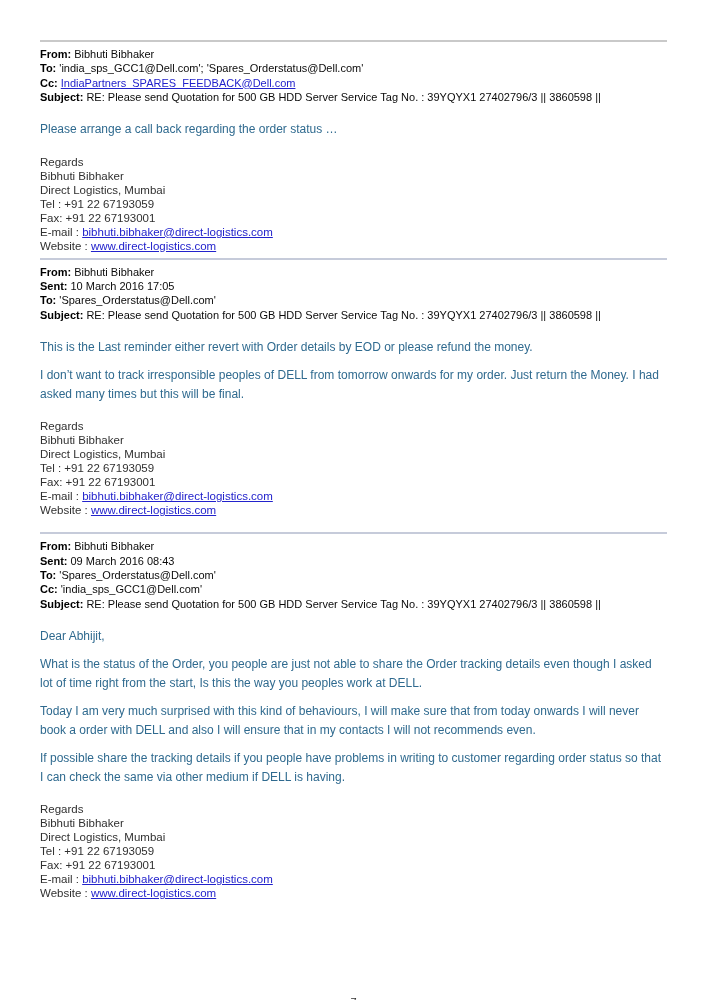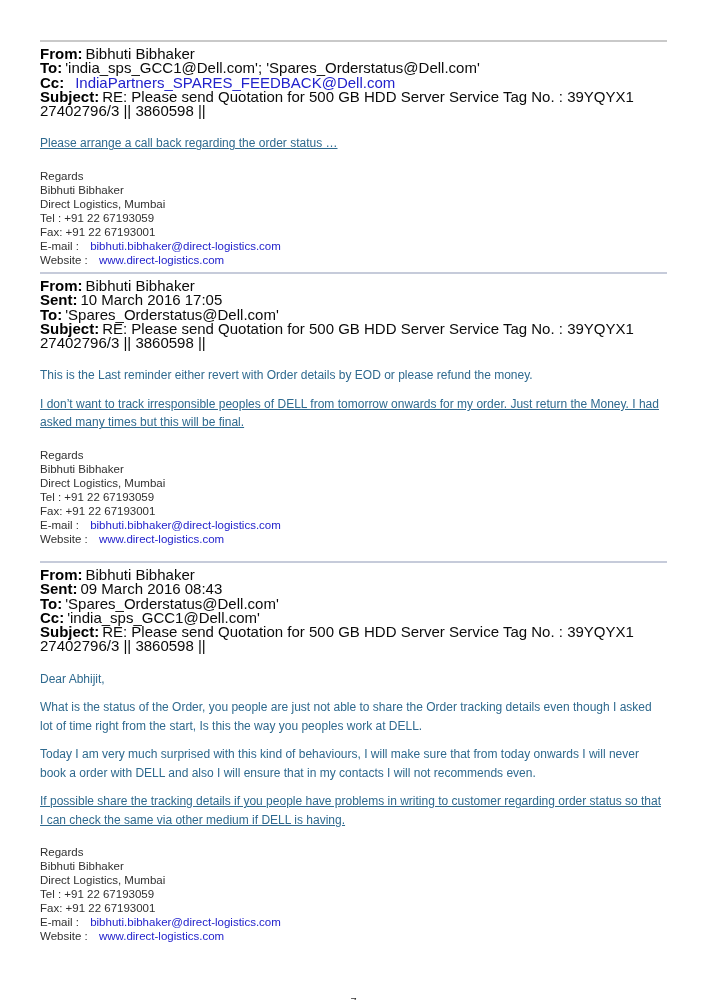--- a/index.html
+++ b/index.html
@@ -20,43 +20,43 @@
     border: none;
     border-top: 2px solid #c6cbda;
     margin: 0;
     height: 0;
   }
   .sep-first { margin-top: 40px; border-top-color: #c9c9c9; }
   .sep-mid   { margin-top: 5px; }
   .sep-mid3  { margin-top: 15px; }
   .headers {
     margin-top: 5px;
-    font-size: 15px;
+    font-size: 11px;
     line-height: 14.3px;
     color: #0a0a0a;
   }
   .lbl { font-weight: bold; color: #000; margin-right: 3px; }
   .body-blue {
     margin-top: 16px;
     font-size: 12px;
     line-height: 18.5px;
     color: #2f6a8f;
   }
   .body-blue p { margin: 0 0 10px 0; }
-  .body-blue p:last-child { margin-bottom: 0; text-decoration: underline; }
+  .body-blue p:last-child { margin-bottom: 0; }
   .signature {
     margin-top: 16px;
     font-size: 11.5px;
     line-height: 14px;
     color: #303030;
   }
   .link {
     color: #2222cc;
+    text-decoration: underline;
     cursor: pointer;
-    margin-left: 8px;
   }
   .page-number {
     position: absolute;
     top: 956px;
     left: 0;
     width: 100%;
     text-align: center;
     font-size: 11px;
     color: #333333;
   }

